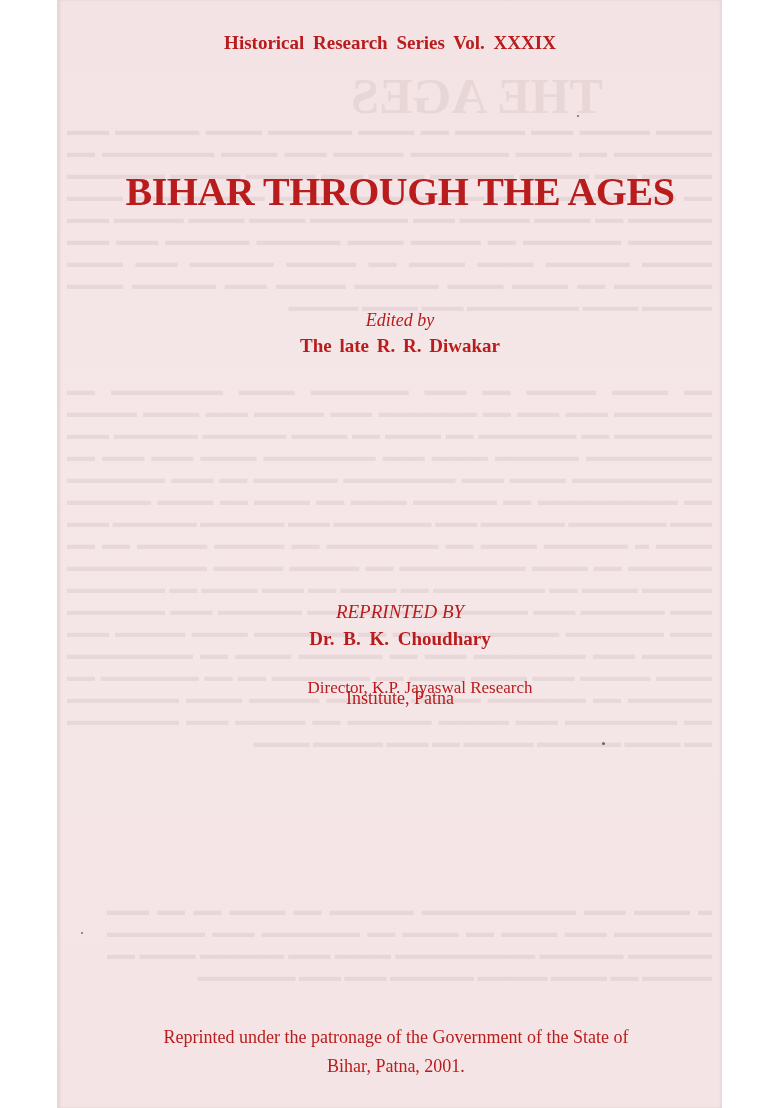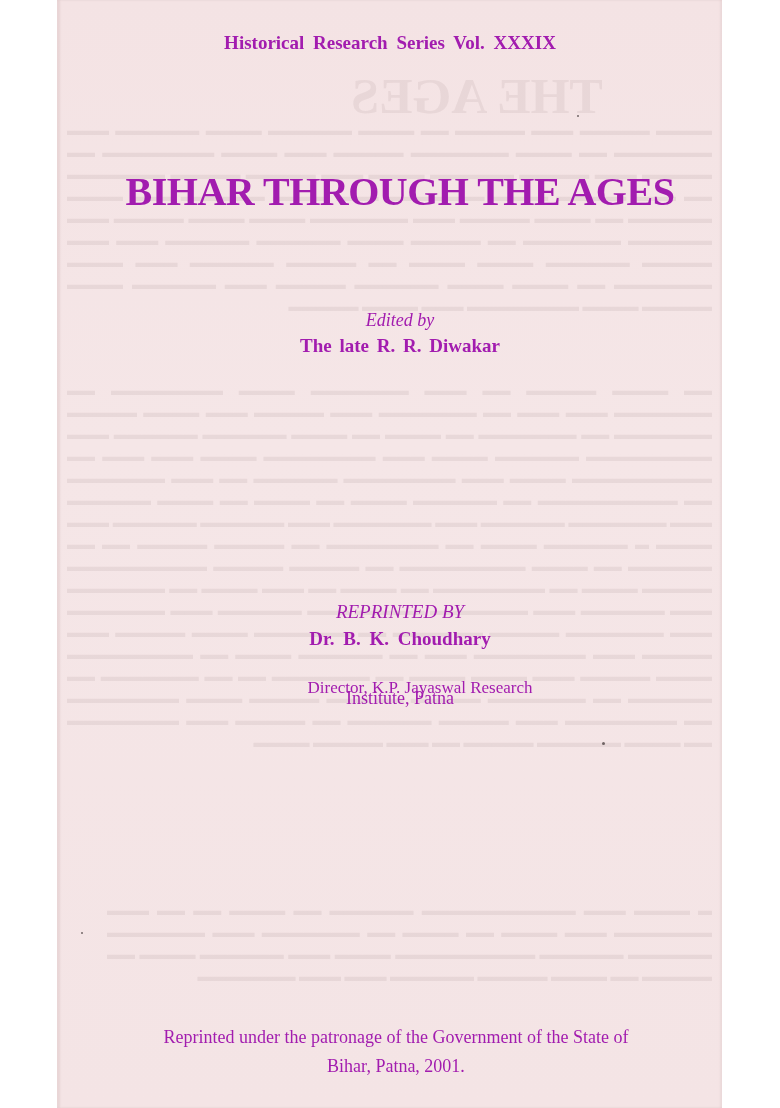--- a/index.html
+++ b/index.html
@@ -47,21 +47,21 @@
       line-height: 52px;
       transform: scaleX(-1);
       text-align: center;
       pointer-events: none;
     }
     .text {
       position: absolute;
       left: 0;
       width: 780px;
       text-align: center;
-      color: #a21caf;
+      color: #b91c1c;
       font-family: "Liberation Serif", serif;
       white-space: nowrap;
     }
     .series {
       top: 32px;
       font-size: 19px;
       font-weight: bold;
       word-spacing: 4px;
     }
     .title {

